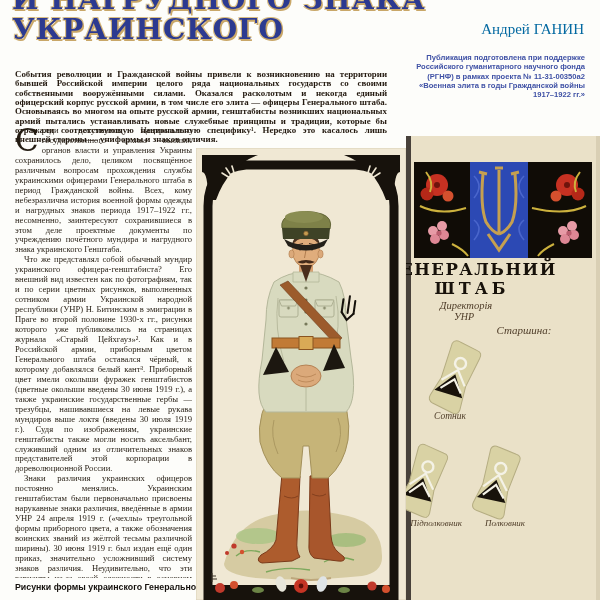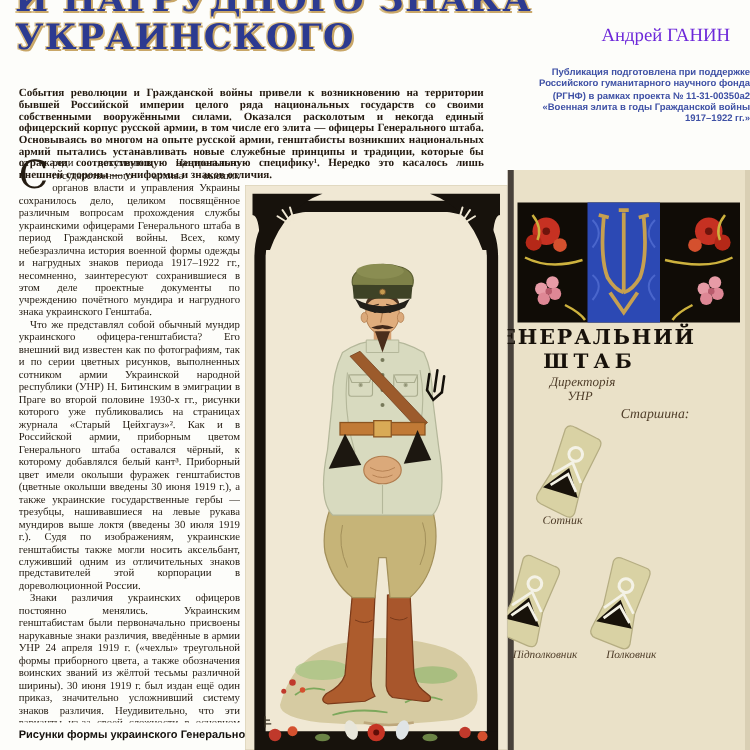--- a/index.html
+++ b/index.html
@@ -9,26 +9,26 @@
     font-family:"Liberation Serif", serif;
     color:#241c12;
   }
   
   .title-clip{position:absolute;left:12px;top:0;width:586px;height:46px;overflow:hidden;}
   .title{margin-top:-15px;font-family:"DejaVu Serif", serif;font-weight:bold;
     color:#2c3a90;line-height:30px;font-size:28px;
     text-shadow:1.5px 1.5px 0 #c9a768,-1px 1px 0 #d8bd85,1px -1px 0 #d8bd85,-1px -1px 0 #e2cb97;}
   .title .l1{letter-spacing:1px;}
   .title .l2{letter-spacing:2px;word-spacing:26px;}
-  .author{position:absolute;right:16px;top:21px;font-size:15px;color:#6d28d9;
+  .author{position:absolute;right:16px;top:21px;font-size:15px;color:#0369a1;
     font-family:"Liberation Serif", serif;}
   
   .lead{position:absolute;left:15px;top:49px;width:372px;
     font-weight:bold;font-size:8.9px;line-height:9.35px;text-align:justify;color:#241a10;margin-top:21px;}
-  .note{position:absolute;left:418px;top:53px;width:182px;text-align:right;
+  .note{position:absolute;left:403px;top:53px;width:182px;text-align:right;
     font-family:"Liberation Sans", sans-serif;font-weight:bold;
     font-size:7.6px;line-height:9.3px;color:#3f51a5;}
   
   .col{position:absolute;left:15px;top:126px;width:177px;height:452px;overflow:hidden;
     font-size:8.6px;line-height:9.95px;text-align:justify;color:#241c12;}
   .col p{margin:0;}
   .col p.ind{text-indent:9px;}
   .dropcap{float:left;font-size:31px;line-height:25px;padding:2px 3px 0 0;color:#241c12;
     font-family:"DejaVu Serif", serif;}
   .caption{position:absolute;left:15px;top:582px;width:220px;

